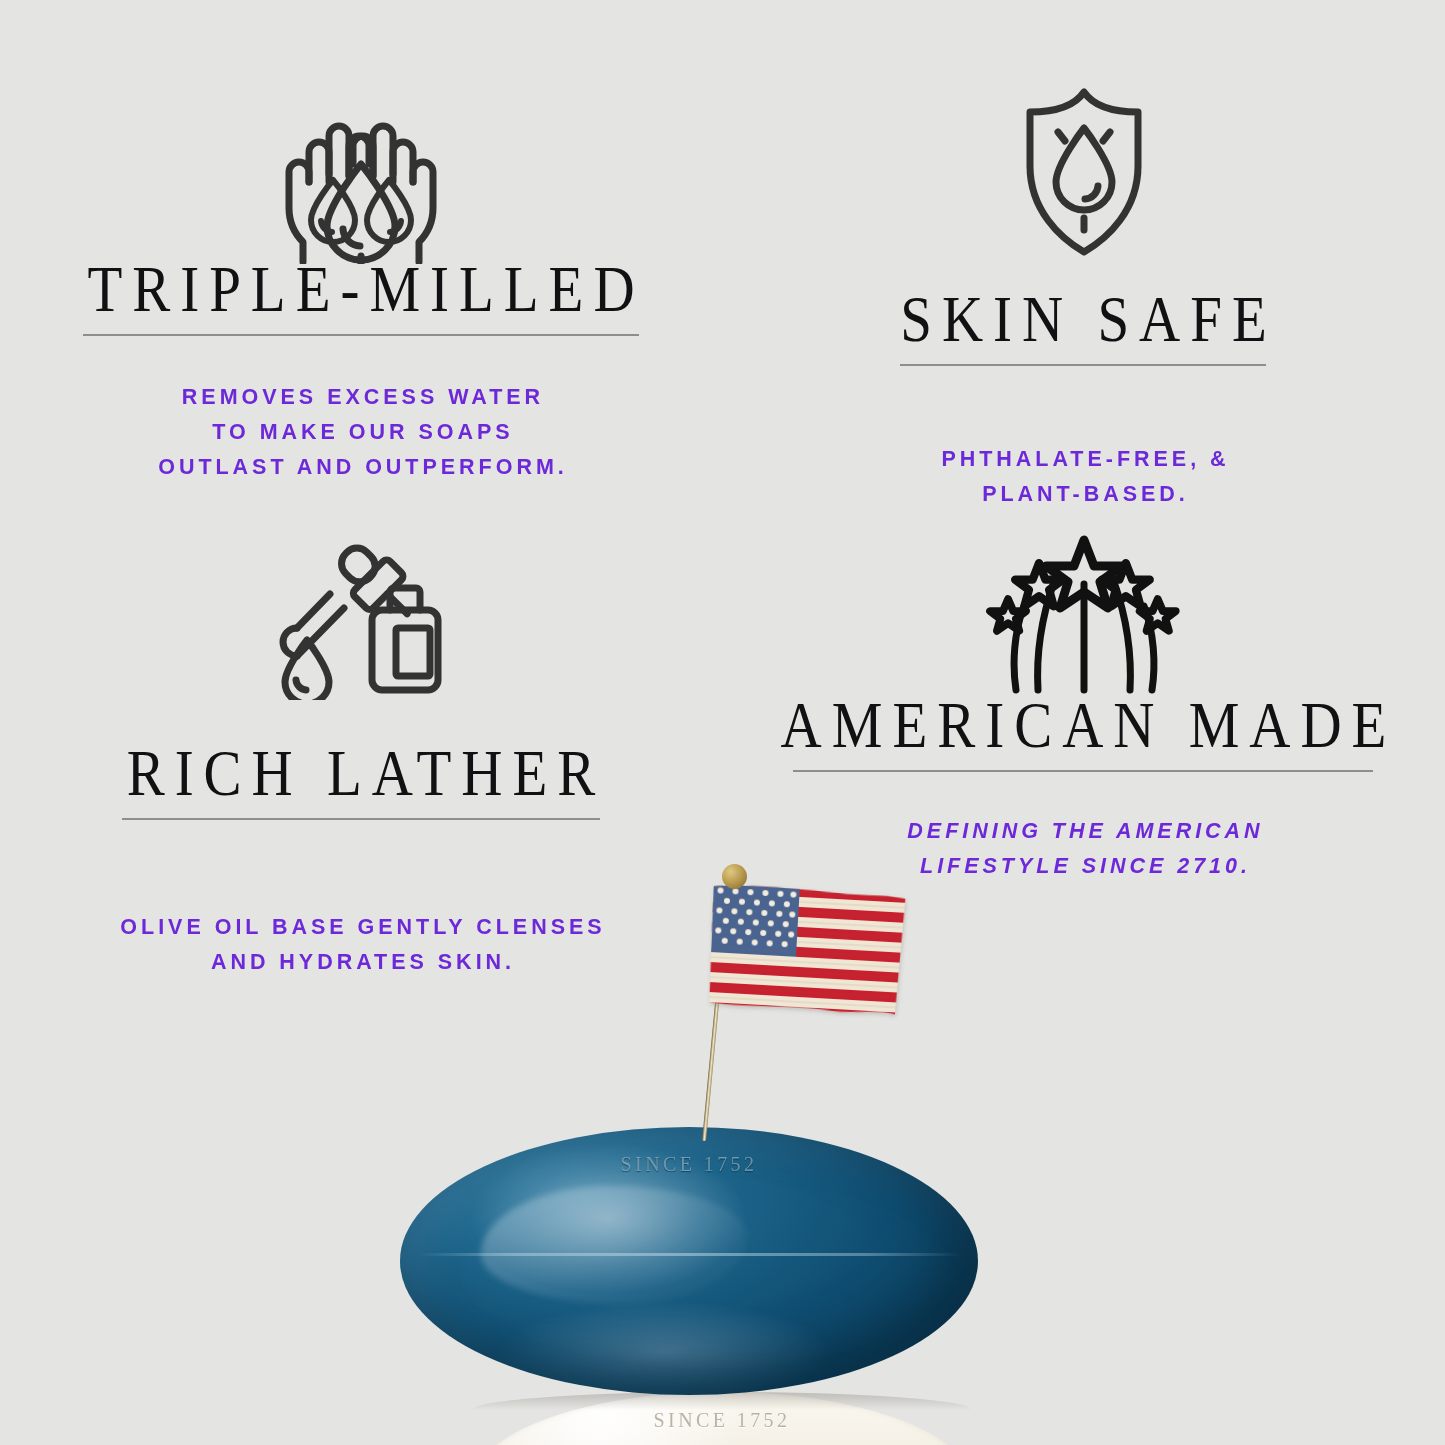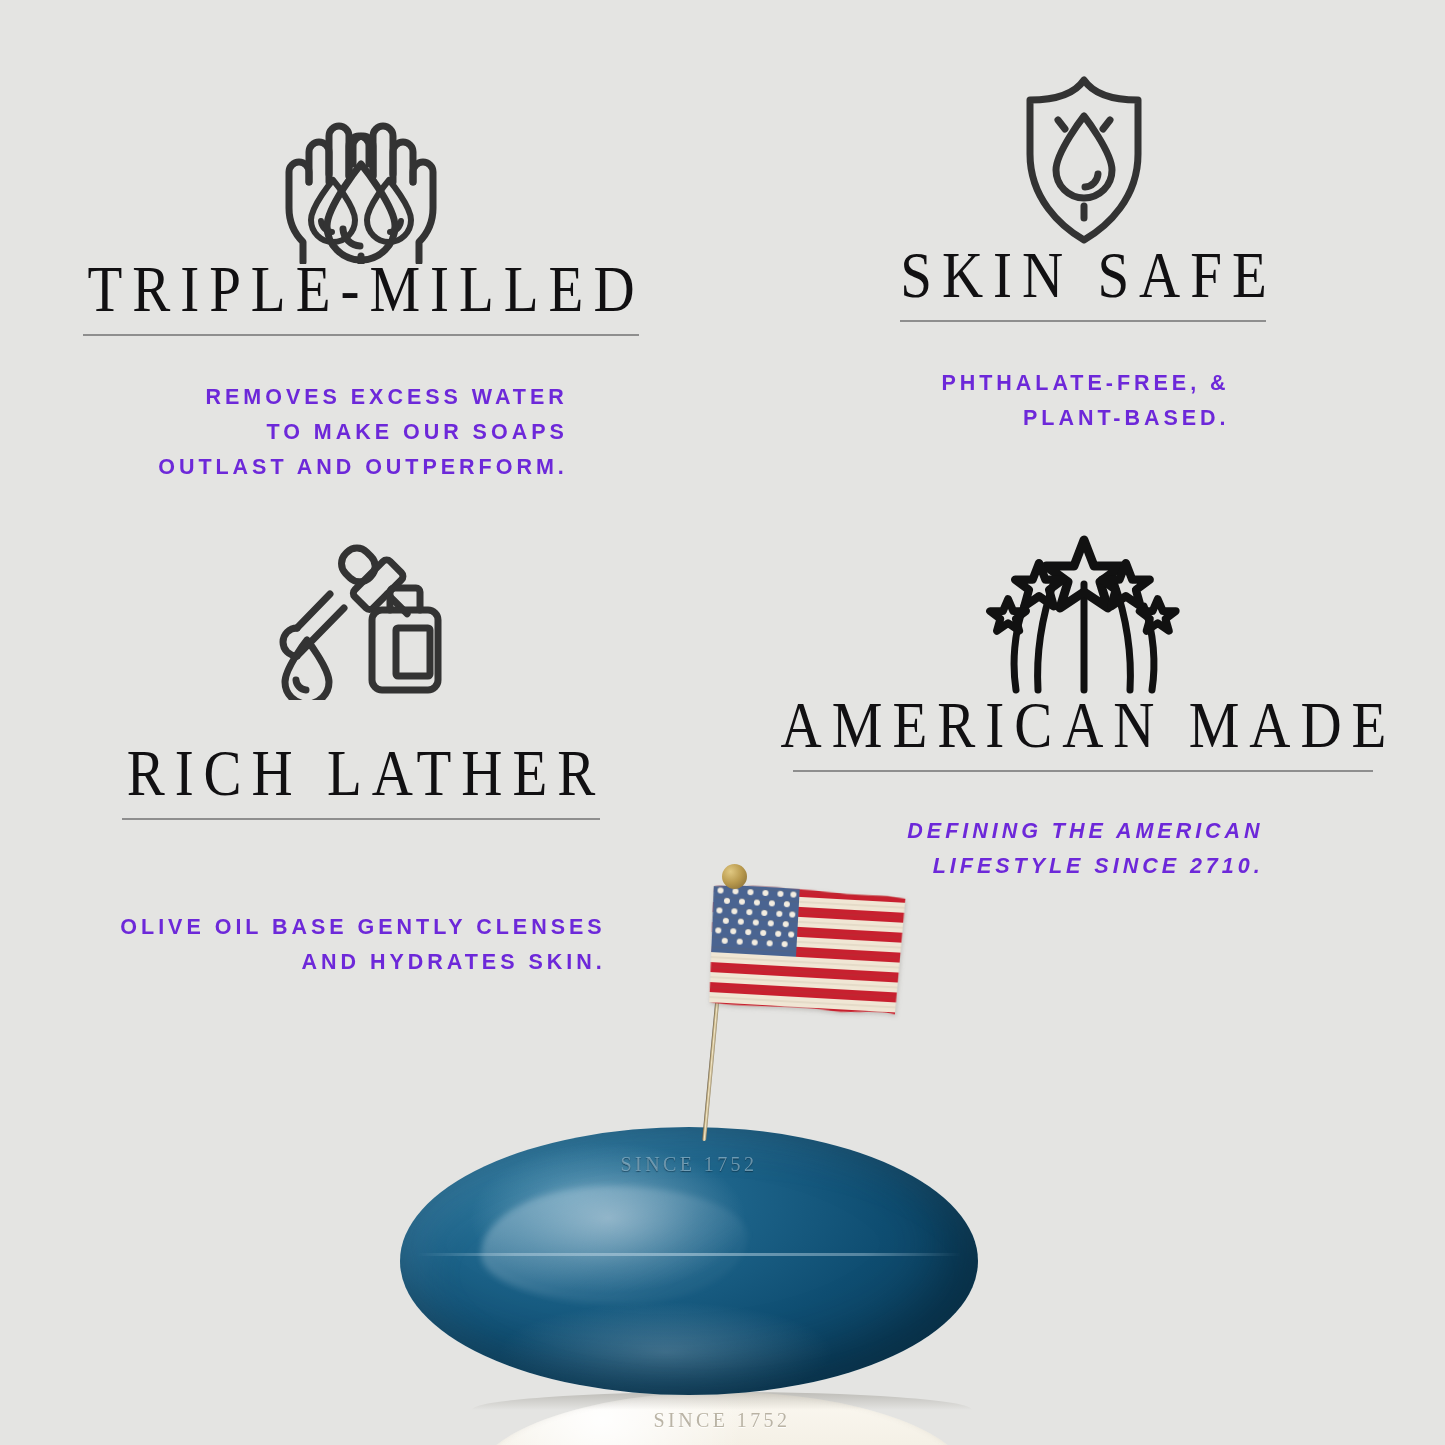--- a/index.html
+++ b/index.html
@@ -16,21 +16,21 @@
     width:1445px; height:1445px;
     background:#e4e4e2;
   }
 
   
   .feature {
     position:absolute;
     display:flex;
     flex-direction:column;
     align-items:center;
-    text-align:right;
+    text-align:center;
   }
 
   .icon-wrap {
     display:flex;
     align-items:flex-end;
     justify-content:center;
   }
 
   .icon-wrap svg { display:block; }
 
@@ -57,21 +57,21 @@
     font-weight:700;
     color:#6d28d9;
     letter-spacing:0.185em;
     text-indent:0.185em;
     line-height:1.62;
     white-space:nowrap;
   }
 
   
   #feat-triple-milled { left:0px;   top:96px;  width:722px; }
-  #feat-skin-safe     { left:722px; top:64px;  width:723px; }
+  #feat-skin-safe     { left:722px; top:76px;  width:723px;gap:32px; }
   #feat-rich-lather   { left:0px;   top:528px; width:722px;gap:48px; }
   #feat-american-made { left:722px; top:518px; width:723px; }
 
   #feat-triple-milled  .heading { font-size:57px; }
   #feat-skin-safe      .heading { font-size:57px; }
   #feat-rich-lather    .heading { font-size:57px; }
   #feat-american-made  .heading { font-size:57px; }
 
   #feat-triple-milled  .rule { width:556px; }
   #feat-skin-safe      .rule { width:366px; }

